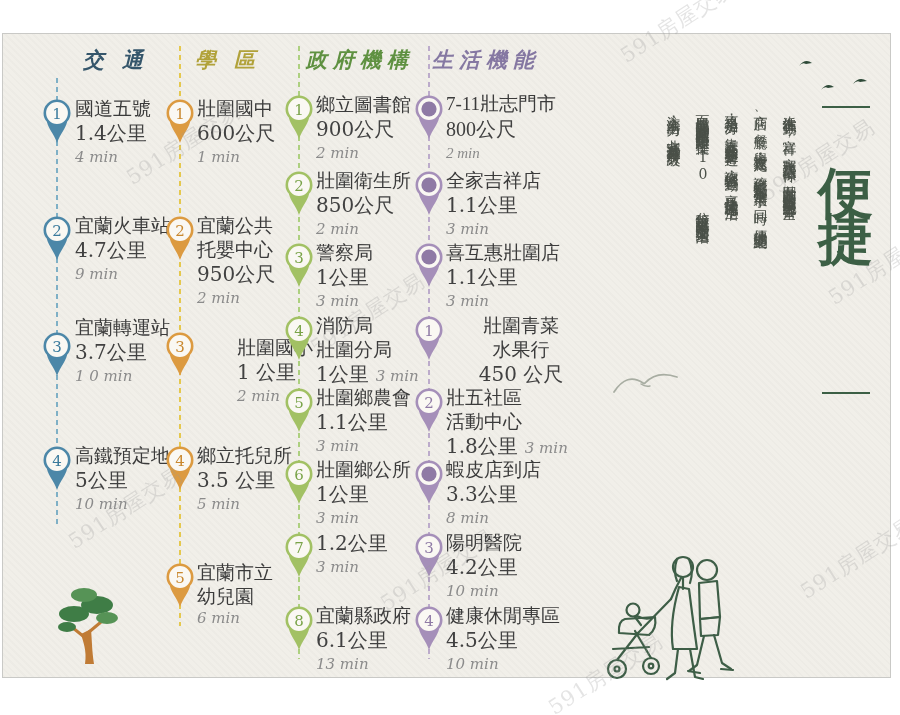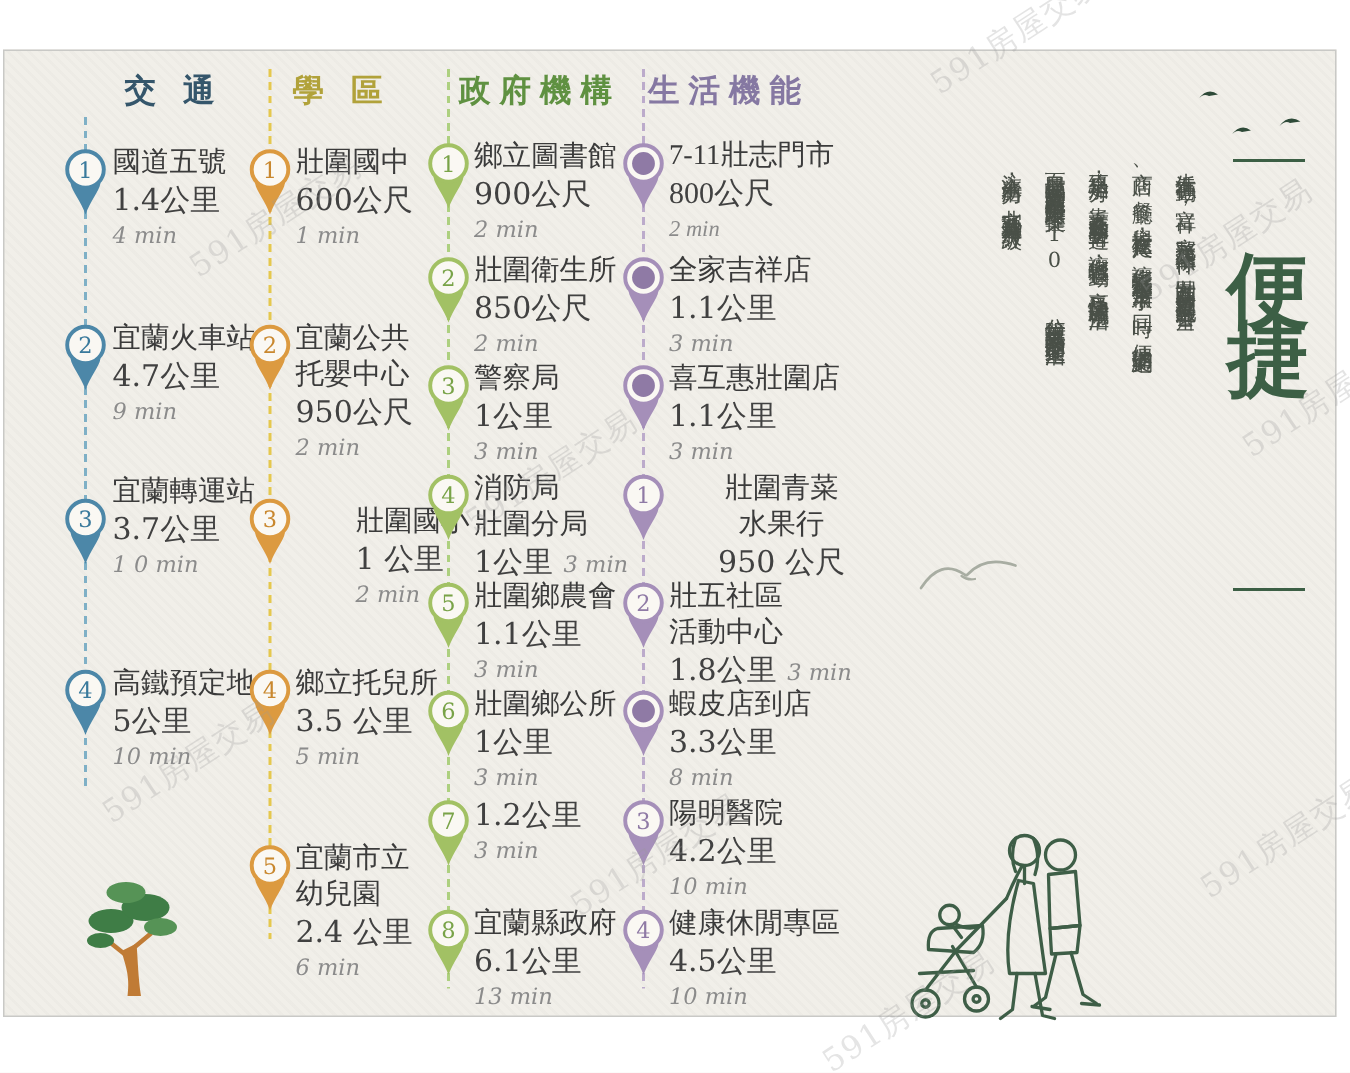--- a/index.html
+++ b/index.html
@@ -4,21 +4,21 @@
 <style>
   html,body{margin:0;padding:0;}
   .page{position:relative;width:900px;height:715px;background:#ffffff;overflow:hidden;
         font-family:"DejaVu Serif", serif;}
   .paper{position:absolute;left:2px;top:33px;width:889px;height:645px;
          background:#f1efe9;border:1px solid #c9c9c6;box-sizing:border-box;
          background-image:repeating-linear-gradient(45deg, rgba(0,0,0,0.015) 0 2px, transparent 2px 5px);}
   .wm{position:absolute;transform:rotate(-33deg);color:#9a9a9a;opacity:.26;
       font-size:21px;letter-spacing:1px;white-space:nowrap;pointer-events:none;
       font-family:"DejaVu Serif", serif;}
-  .col-header{position:absolute;font-size:21px;font-weight:bold;white-space:nowrap;}
+  .col-header{position:absolute;font-size:21px;font-weight:bold;white-space:nowrap;font-style:italic;}
   .tl-line{position:absolute;width:2px;}
   .pin{position:absolute;}
   .item{position:absolute;width:150px;color:#3b3b3b;}
   .item .name{font-size:19px;line-height:24px;white-space:pre-line;}
   .item .dist{font-size:20px;line-height:27px;color:#414141;}
   .item .time{font-size:15px;line-height:20px;font-style:italic;color:#8b8b8b;}
   .item .meta-inline{display:flex;align-items:baseline;gap:7px;}
   .title-block{position:absolute;left:812px;top:72px;width:62px;}
   .title-rule{width:48px;height:2px;background:#3c5f45;margin:0 auto;}
   .title-rule.bottom{position:absolute;top:286px;left:7px;margin:0;}
@@ -190,21 +190,20 @@
         <div class="time">5 min</div>
       </div>
       <div class="pin" style="left: 160px; top: 528px;"><svg width="34" height="46" viewBox="0 0 34 46">
           <path d="M17 45 C14 36 8 30 7 24 L27 24 C26 30 20 36 17 45 Z" fill="#dc9a40"></path>
           <circle cx="17" cy="15" r="12.2" fill="#faf8f3" stroke="#dc9a40" stroke-width="2.6"></circle>
           <text x="17" y="20.5" text-anchor="middle" font-size="15" fill="#c9882f">5</text>
         </svg></div>
       <div class="item" style="left: 194px; top: 526px;">
         <div class="name">宜蘭市立
 幼兒園</div>
-        <div class="dist">2.4 公里</div>
         <div class="time">6 min</div>
       </div>
       <div class="tl-line" style="left: 295px; top: 12px; height: 613px; background: repeating-linear-gradient(rgb(173, 208, 127) 0px, rgb(173, 208, 127) 5px, transparent 5px, transparent 9px);"></div>
       <div class="col-header" style="left: 303px; top: 12px; color: rgb(95, 145, 65); letter-spacing: 6px;">政府機構</div>
       <div class="pin" style="left: 279px; top: 60px;"><svg width="34" height="46" viewBox="0 0 34 46">
           <path d="M17 45 C14 36 8 30 7 24 L27 24 C26 30 20 36 17 45 Z" fill="#a2c164"></path>
           <circle cx="17" cy="15" r="12.2" fill="#faf8f3" stroke="#a2c164" stroke-width="2.6"></circle>
           <text x="17" y="20.5" text-anchor="middle" font-size="15" fill="#79a348">1</text>
         </svg></div>
       <div class="item" style="left: 313px; top: 58px;">
@@ -317,21 +316,21 @@
         <div class="time">3 min</div>
       </div>
       <div class="pin" style="left: 409px; top: 281px;"><svg width="34" height="46" viewBox="0 0 34 46">
           <path d="M17 45 C14 36 8 30 7 24 L27 24 C26 30 20 36 17 45 Z" fill="#a58fb9"></path>
           <circle cx="17" cy="15" r="12.2" fill="#faf8f3" stroke="#a58fb9" stroke-width="2.6"></circle>
           <text x="17" y="20.5" text-anchor="middle" font-size="15" fill="#8f7aa5">1</text>
         </svg></div>
       <div class="item" style="left: 443px; top: 279px; text-align: center;">
         <div class="name">壯圍青菜
 水果行</div>
-        <div class="dist">950 公尺</div>
+        <div class="dist">450 公尺</div>
       </div>
       <div class="pin" style="left: 409px; top: 353px;"><svg width="34" height="46" viewBox="0 0 34 46">
           <path d="M17 45 C14 36 8 30 7 24 L27 24 C26 30 20 36 17 45 Z" fill="#a58fb9"></path>
           <circle cx="17" cy="15" r="12.2" fill="#faf8f3" stroke="#a58fb9" stroke-width="2.6"></circle>
           <text x="17" y="20.5" text-anchor="middle" font-size="15" fill="#8f7aa5">2</text>
         </svg></div>
       <div class="item" style="left: 443px; top: 351px;">
         <div class="name">壯五社區
 活動中心</div>
         <div class="meta-inline">

